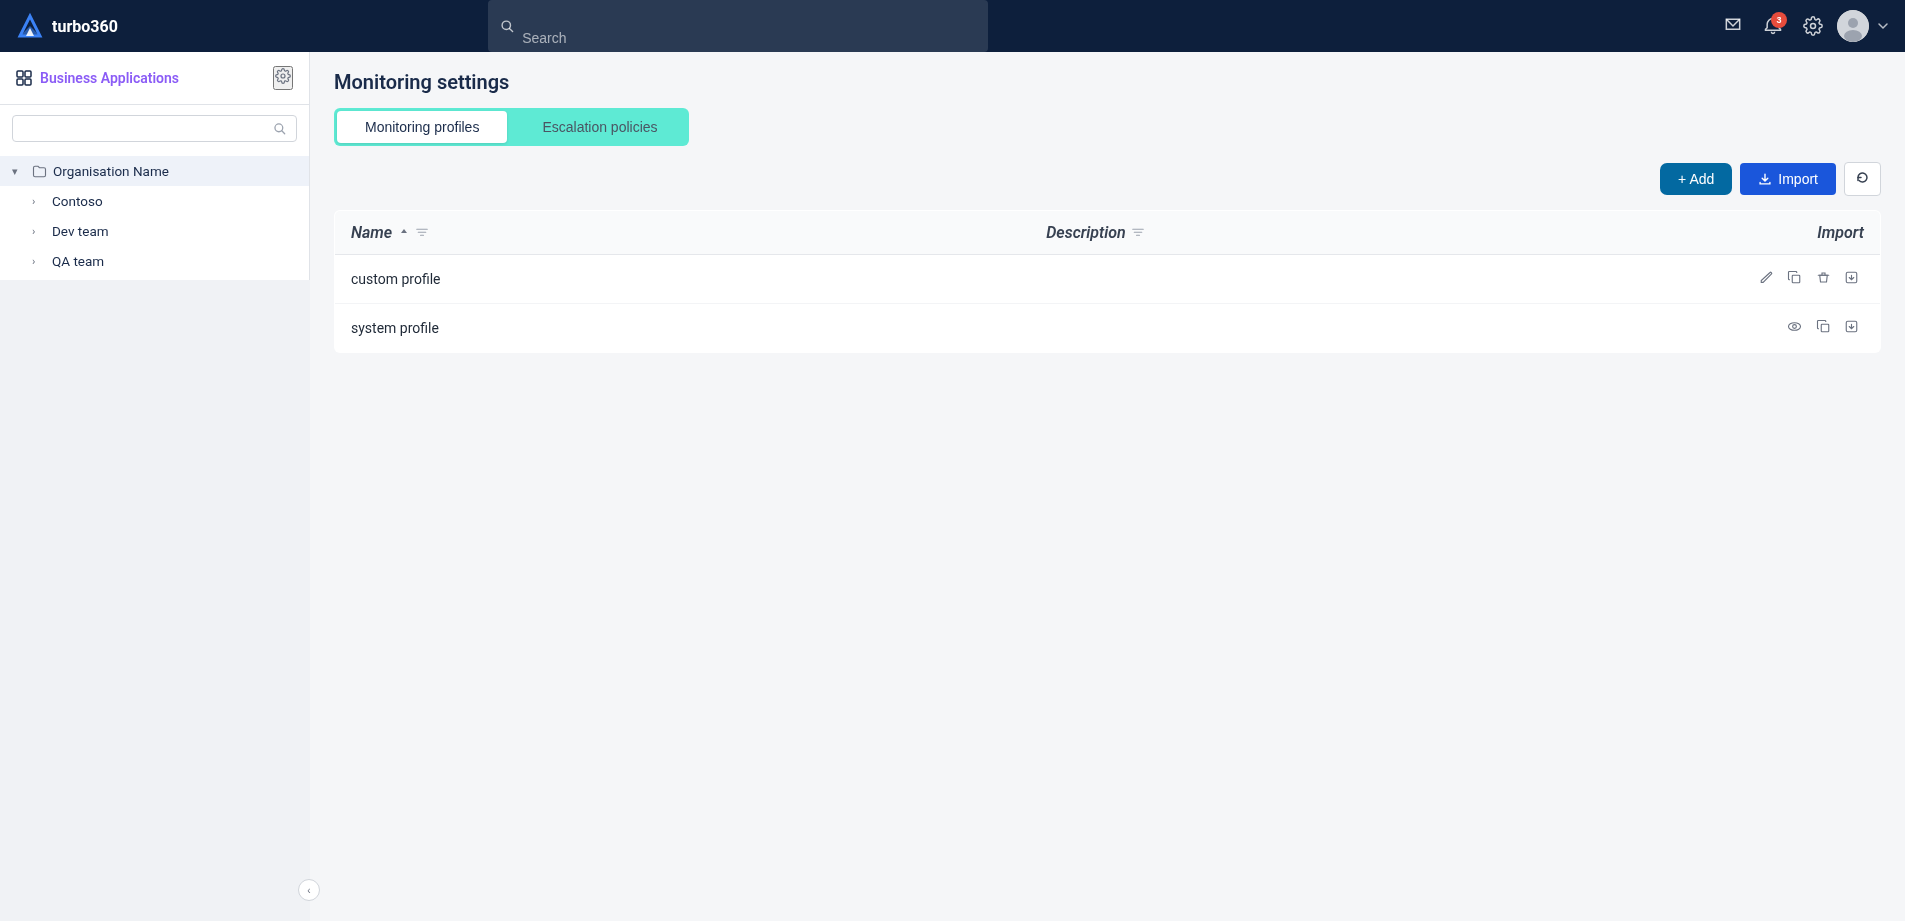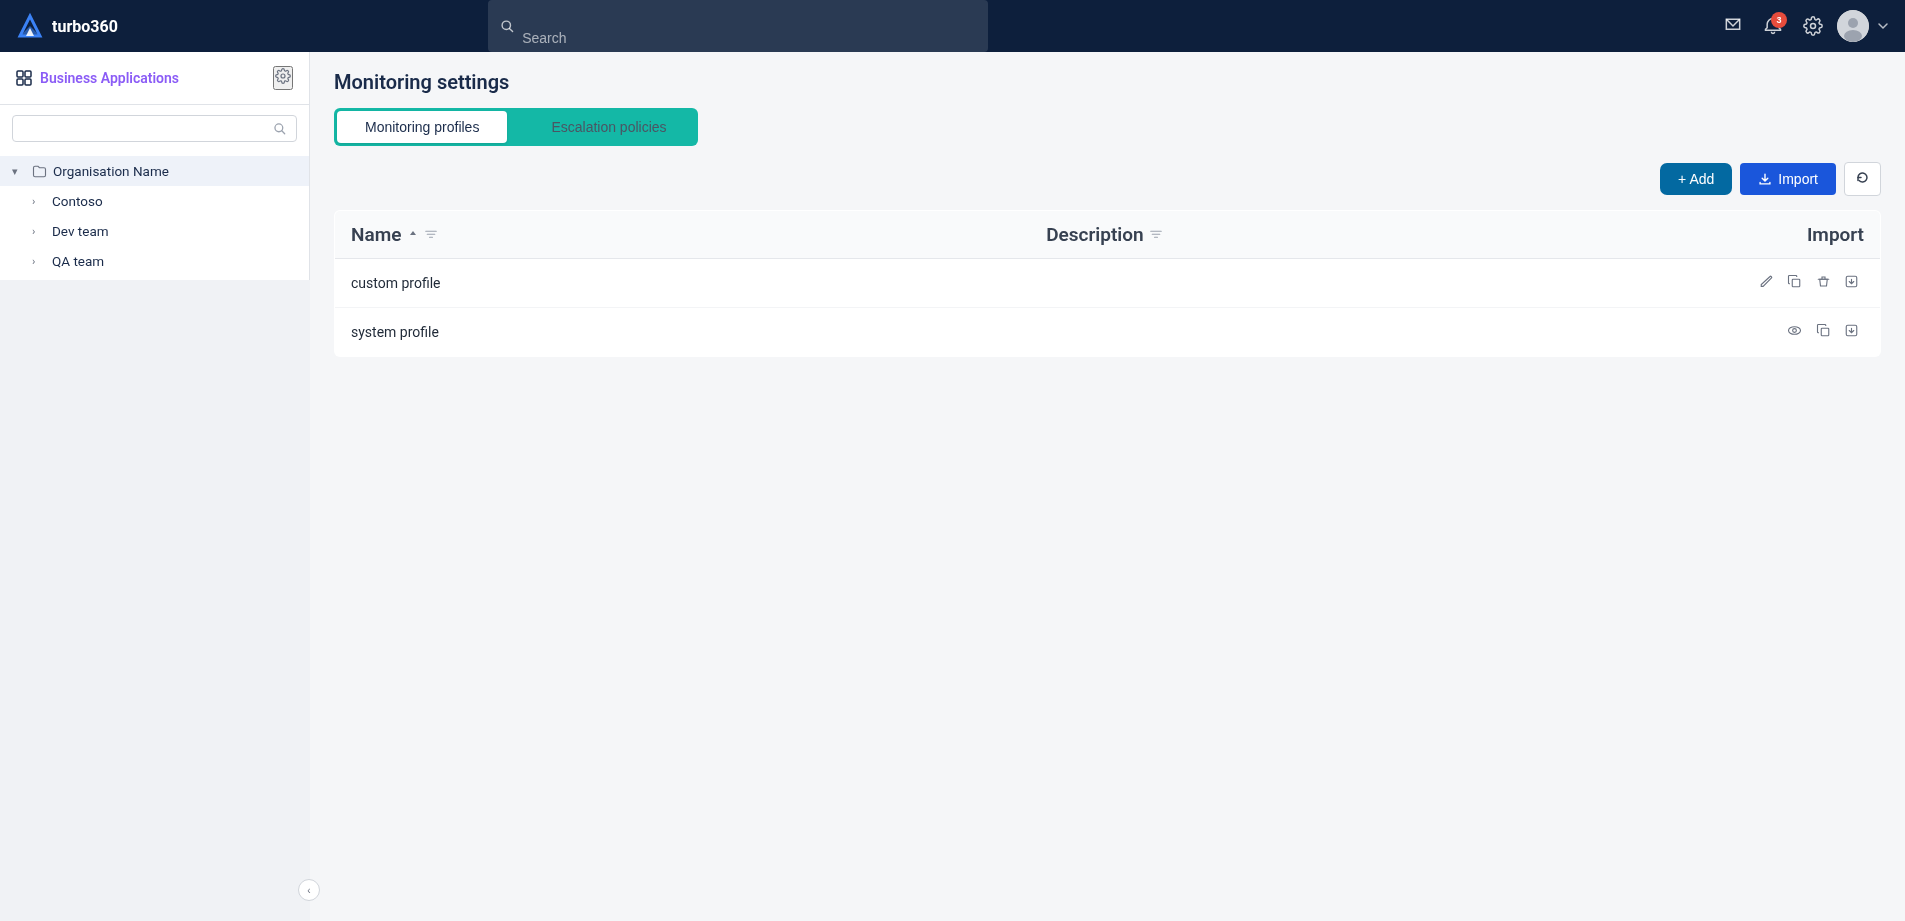--- a/index.html
+++ b/index.html
@@ -70,21 +70,21 @@
       display: flex; align-items: center; justify-content: center; font-size: 10px; color: #6b7280;
       z-index: 5;
     }
 
     
     .main-content { flex: 1; display: flex; flex-direction: column; overflow: hidden; background: #f5f6f8; }
     .main-header { padding: 18px 24px 0; background: #f5f6f8; }
     .main-title { font-size: 20px; font-weight: 600; color: #1a2b4a; margin-bottom: 14px; }
 
     
-    .tabs { display: flex; gap: 16px; background: #14b8a6; border-radius: 6px; padding: 3px; width: fit-content; align-items: center; }
+    .tabs { display: flex; gap: 7px; background: #5eead4; border-radius: 6px; padding: 3px; width: fit-content; align-items: center; }
     .tab-btn {
       padding: 8px 28px; border-radius: 4px; cursor: pointer; font-size: 14px;
       font-weight: 500; border: none; background: transparent; color: #4b5563;
     }
     .tab-btn.active { background: white; color: #1a2b4a; box-shadow: 0 1px 3px rgba(0,0,0,0.12); }
 
     
     .table-area { flex: 1; padding: 16px 24px; overflow-y: auto; }
     .table-toolbar {
       display: flex; justify-content: flex-end; align-items: center; gap: 8px; margin-bottom: 14px;
@@ -98,22 +98,22 @@
       padding: 8px 18px; font-size: 14px; cursor: pointer; font-weight: 500; display: flex; align-items: center; gap: 6px;
     }
     .btn-refresh {
       background: white; color: #374151; border: 1px solid #d1d5db; border-radius: 4px;
       padding: 7px 10px; font-size: 14px; cursor: pointer;
     }
 
     
     .data-table { width: 100%; border-collapse: collapse; background: white; border-radius: 6px; overflow: hidden; border: 1px solid #e5e7eb; }
     .data-table thead th {
-      padding: 12px 16px; text-align: left; font-size: 19px; font-weight: 600;
-      color: #374151; background: #f9fafb; border-bottom: 1px solid #e5e7eb;
+      padding: 12px 16px; text-align: left; font-size: 16px; font-weight: 600;
+      color: #374151; background: #f9fafb; border-bottom: 1px solid #e5e7eb; font-style: italic;
     }
     .data-table thead th.actions-col { text-align: right; }
     .th-inner { display: flex; align-items: center; gap: 6px; }
     .data-table tbody tr { border-bottom: 1px solid #f3f4f6; }
     .data-table tbody tr:last-child { border-bottom: none; }
     .data-table tbody td { padding: 12px 16px; font-size: 14px; color: #1f2937; vertical-align: middle; }
     .data-table tbody td.actions-cell { text-align: right; white-space: nowrap; }
     .action-icon-btn {
       background: none; border: none; cursor: pointer; color: #6b7280;
       font-size: 15px; padding: 3px 5px; border-radius: 3px;

